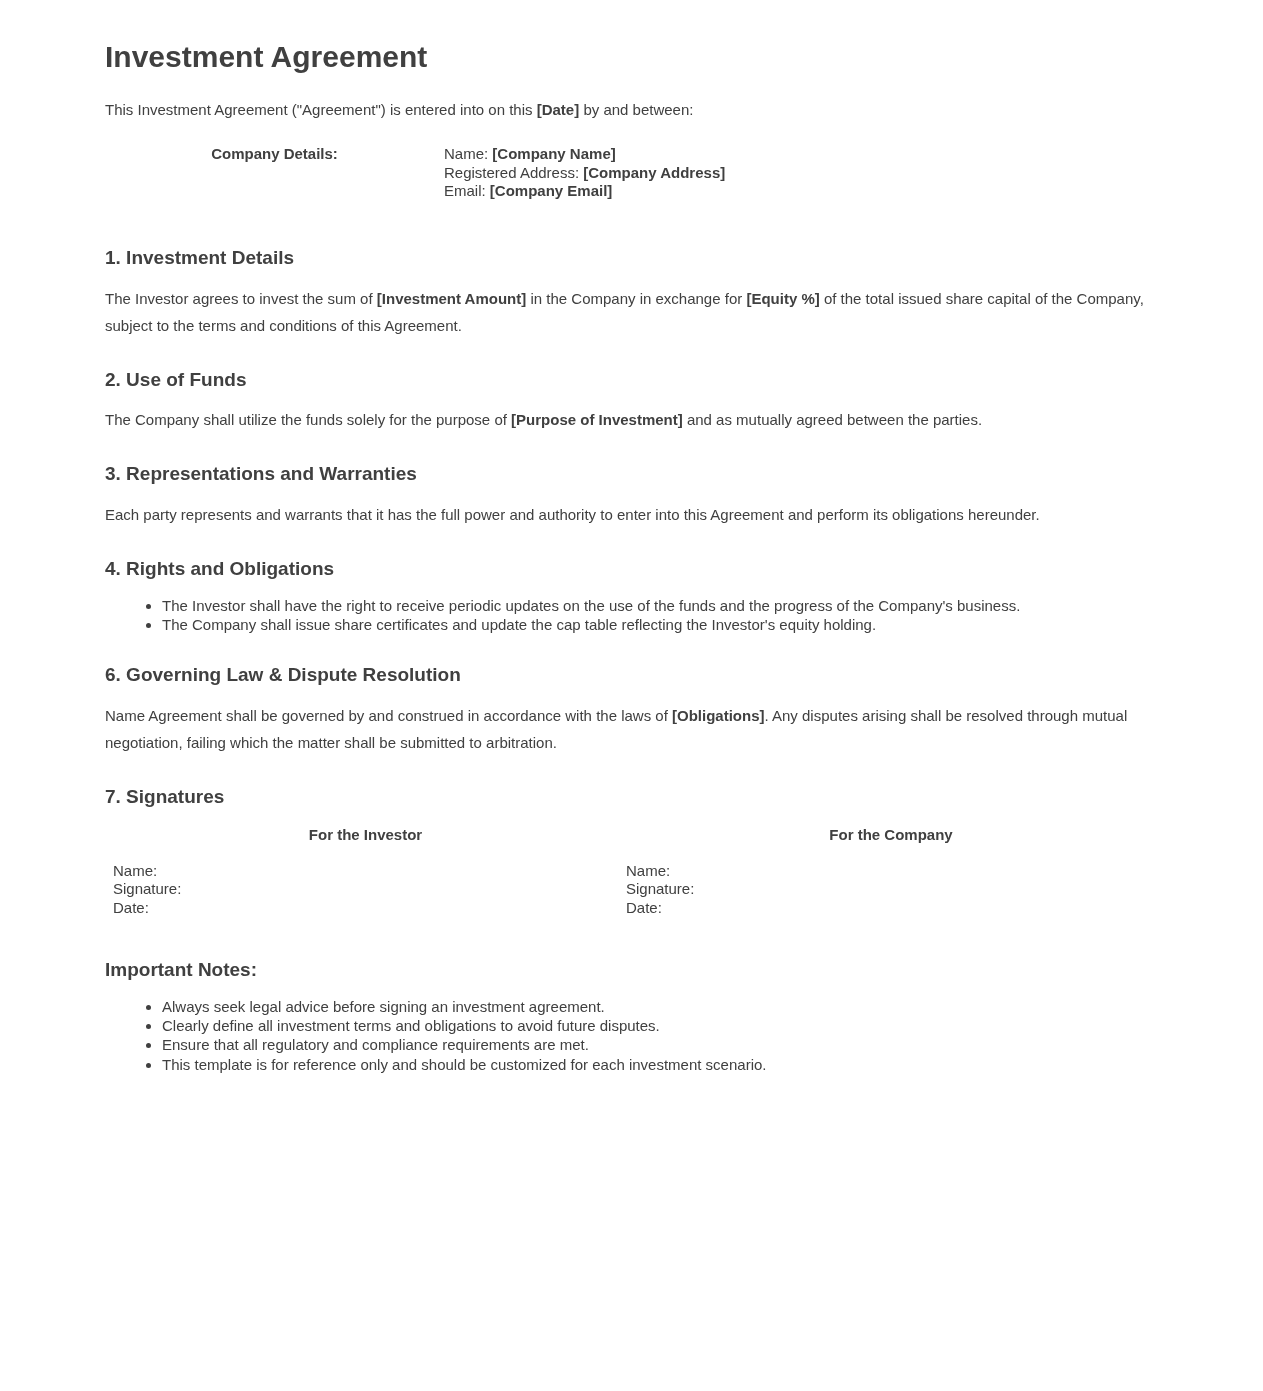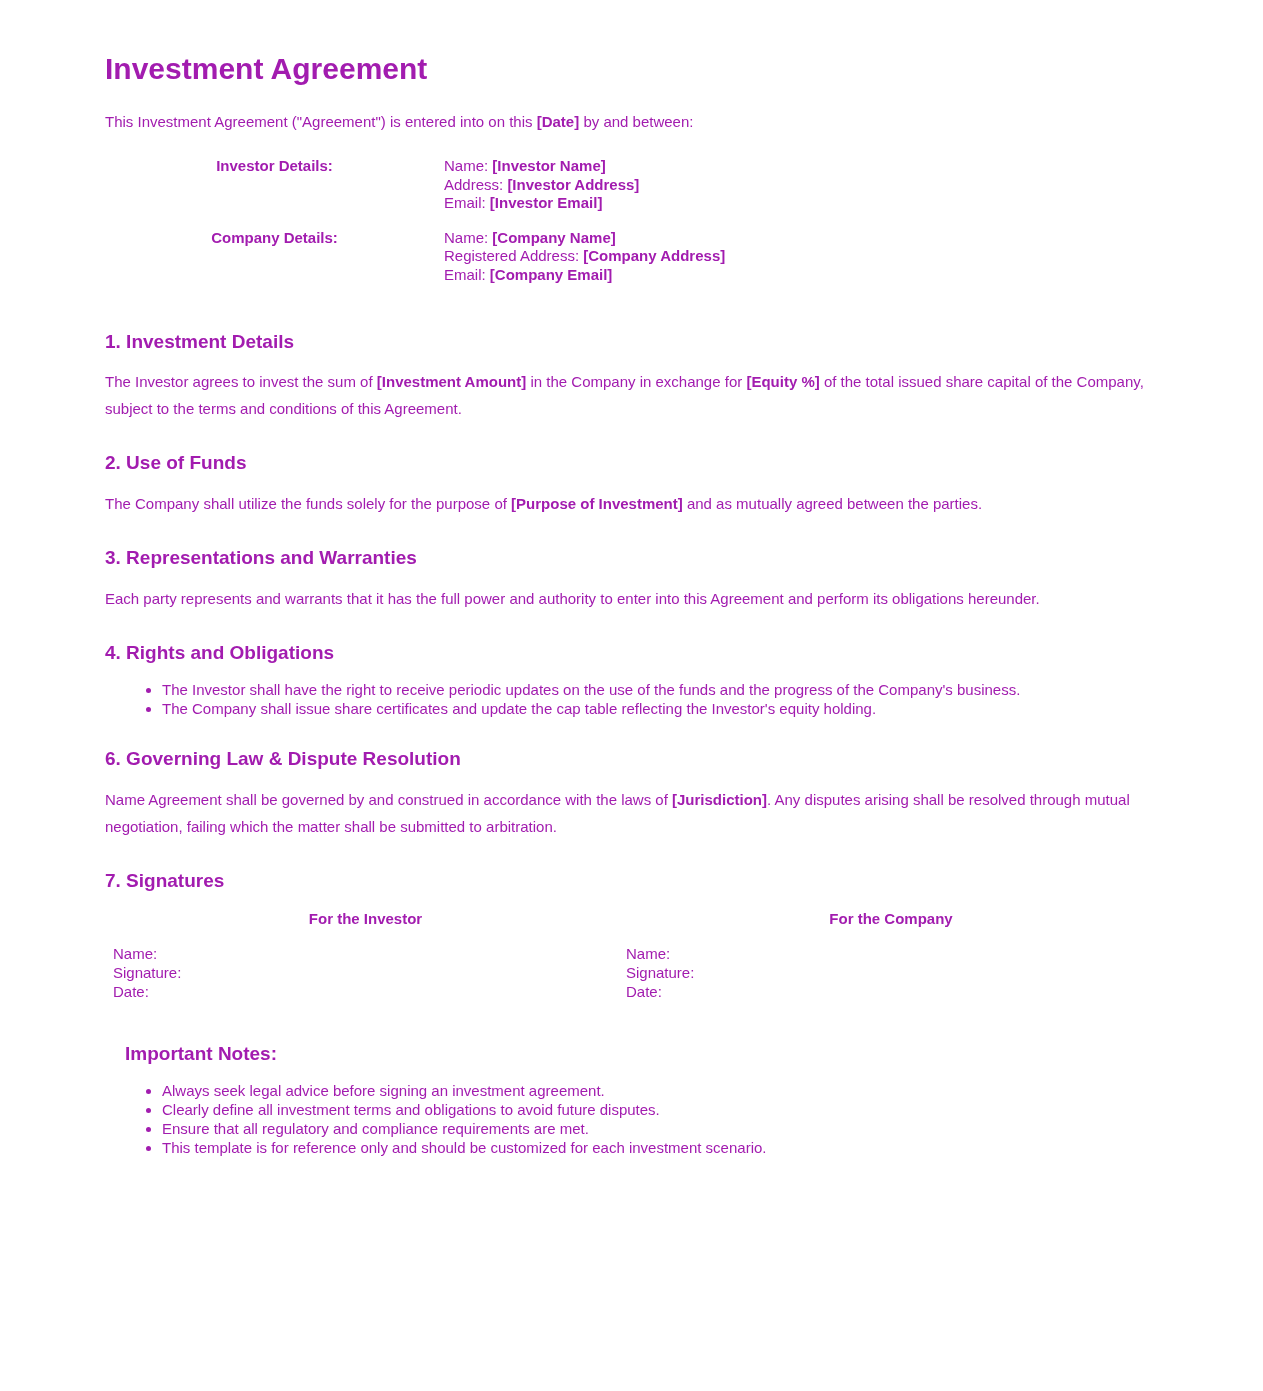--- a/index.html
+++ b/index.html
@@ -4,23 +4,23 @@
 <style>
   html, body {
     margin: 0;
     padding: 0;
     background: #ffffff;
   }
   .page {
     width: 1263px;
     height: 1391px;
     box-sizing: border-box;
-    padding: 52px 105px 40px 105px;
+    padding: 40px 105px 40px 105px;
     background: #ffffff;
-    color: #a21caf;
+    color: #404040;
     font-family: "Liberation Sans", sans-serif;
     font-size: 15px;
     overflow: hidden;
   }
   h1 {
     font-size: 30px;
     font-weight: bold;
     line-height: 1.15;
     margin: 0 0 24px 0;
   }
@@ -70,41 +70,33 @@
     padding: 0 0 0 6px;
   }
   td.sig-cell-left { width: 505px; }
   .sig-header {
     font-weight: bold;
     text-align: center;
     margin: 0 0 17px 0;
     line-height: 1.24;
   }
   .sig-line { line-height: 1.24; }
-  .notes-heading { margin-top: 40px; margin-left: 20px; }
+  .notes-heading { margin-top: 40px; }
 </style>
 </head>
 <body>
 
 <div class="page">
 
   <h1>Investment Agreement</h1>
 
   <p class="intro"><span>This Investment Agreement ("Agreement") is entered into on this </span><b>[Date]</b><span> by and between:</span></p>
 
   <table class="parties">
     <tbody>
-      <tr>
-        <td class="party-label">Investor Details:</td>
-        <td class="party-lines">
-          <div class="party-line"><span>Name: </span><b>[Investor Name]</b></div>
-          <div class="party-line"><span>Address: </span><b>[Investor Address]</b></div>
-          <div class="party-line"><span>Email: </span><b>[Investor Email]</b></div>
-        </td>
-      </tr>
       <tr>
         <td class="party-label">Company Details:</td>
         <td class="party-lines">
           <div class="party-line"><span>Name: </span><b>[Company Name]</b></div>
           <div class="party-line"><span>Registered Address: </span><b>[Company Address]</b></div>
           <div class="party-line"><span>Email: </span><b>[Company Email]</b></div>
         </td>
       </tr>
     </tbody>
   </table>
@@ -128,21 +120,21 @@
     <h2>4. Rights and Obligations</h2>
     <ul>
       <li>The Investor shall have the right to receive periodic updates on the use of the funds and the progress of the Company's business.</li>
       <li>The Company shall issue share certificates and update the cap table reflecting the Investor's equity holding.</li>
     </ul>
   </section>
 
 
   <section>
     <h2>6. Governing Law &amp; Dispute Resolution</h2>
-    <p><span>Name Agreement shall be governed by and construed in accordance with the laws of </span><b>[Jurisdiction]</b><span>. Any disputes arising shall be resolved through mutual negotiation, failing which the matter shall be submitted to arbitration.</span></p>
+    <p><span>Name Agreement shall be governed by and construed in accordance with the laws of </span><b>[Obligations]</b><span>. Any disputes arising shall be resolved through mutual negotiation, failing which the matter shall be submitted to arbitration.</span></p>
   </section>
 
   <section>
     <h2>7. Signatures</h2>
     <table class="sig-table">
       <tbody>
         <tr>
           <td class="sig-cell sig-cell-left">
             <div class="sig-header">For the Investor</div>
             <div class="sig-line">Name:</div>

